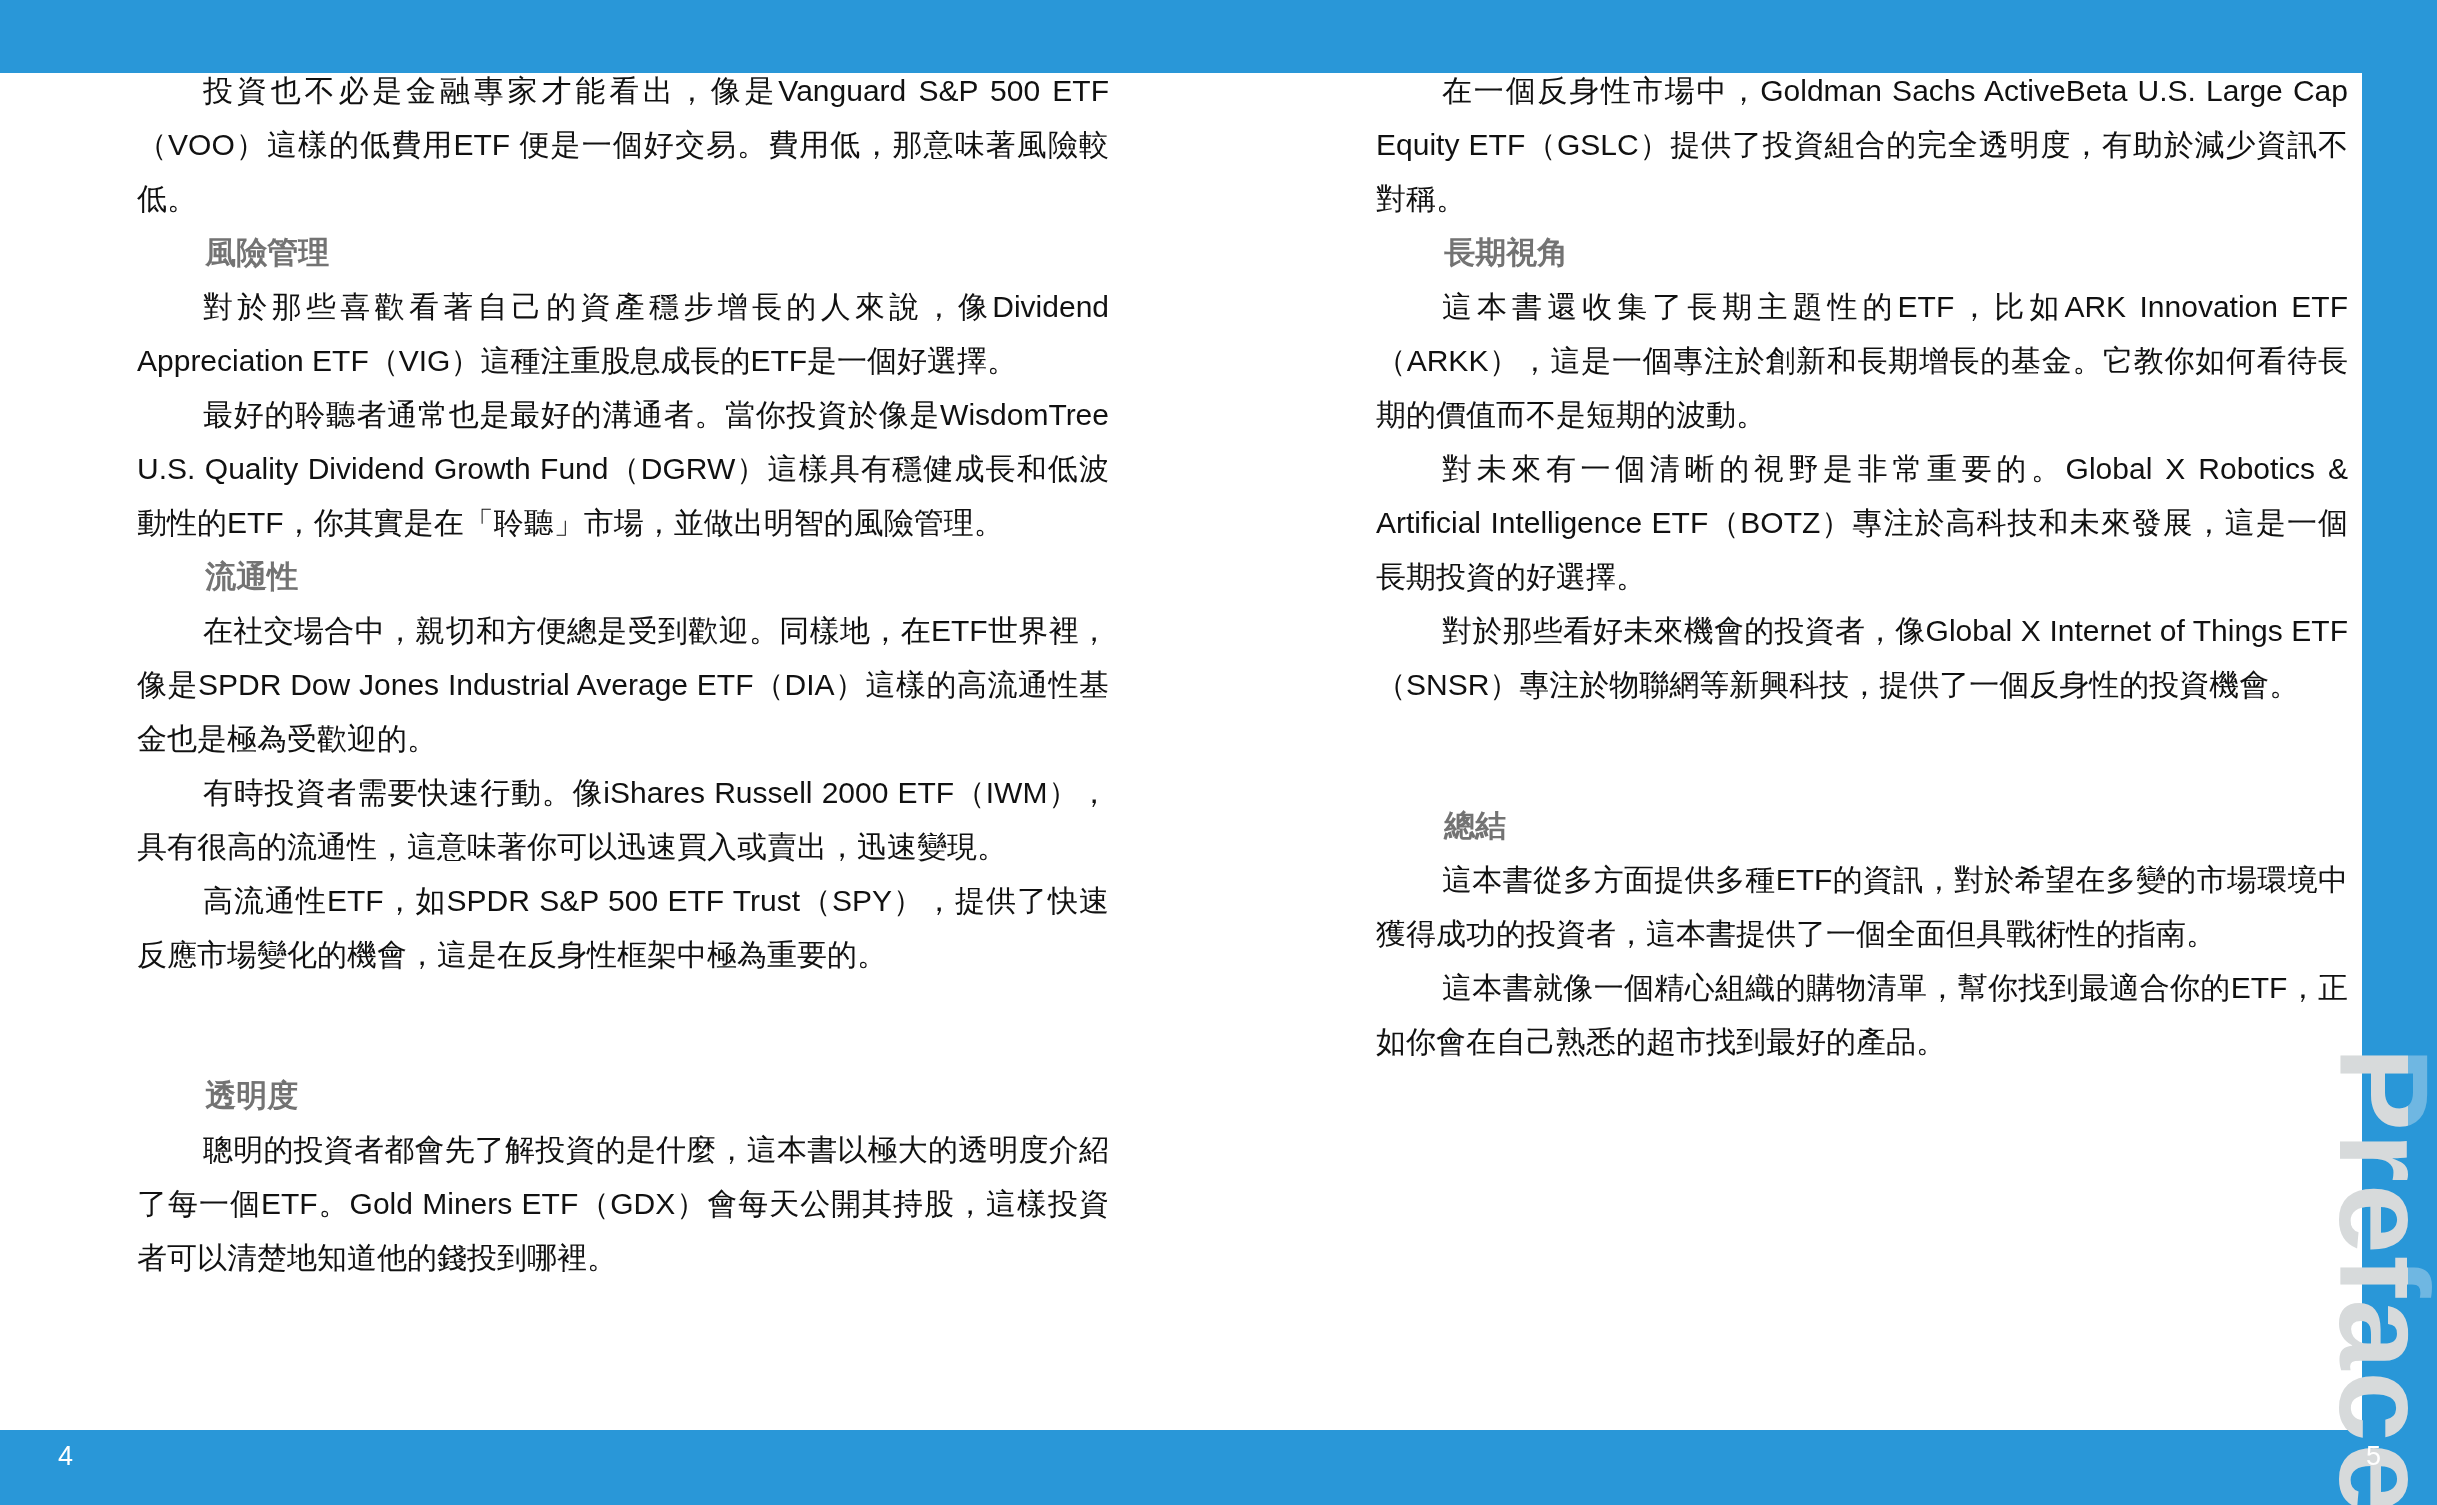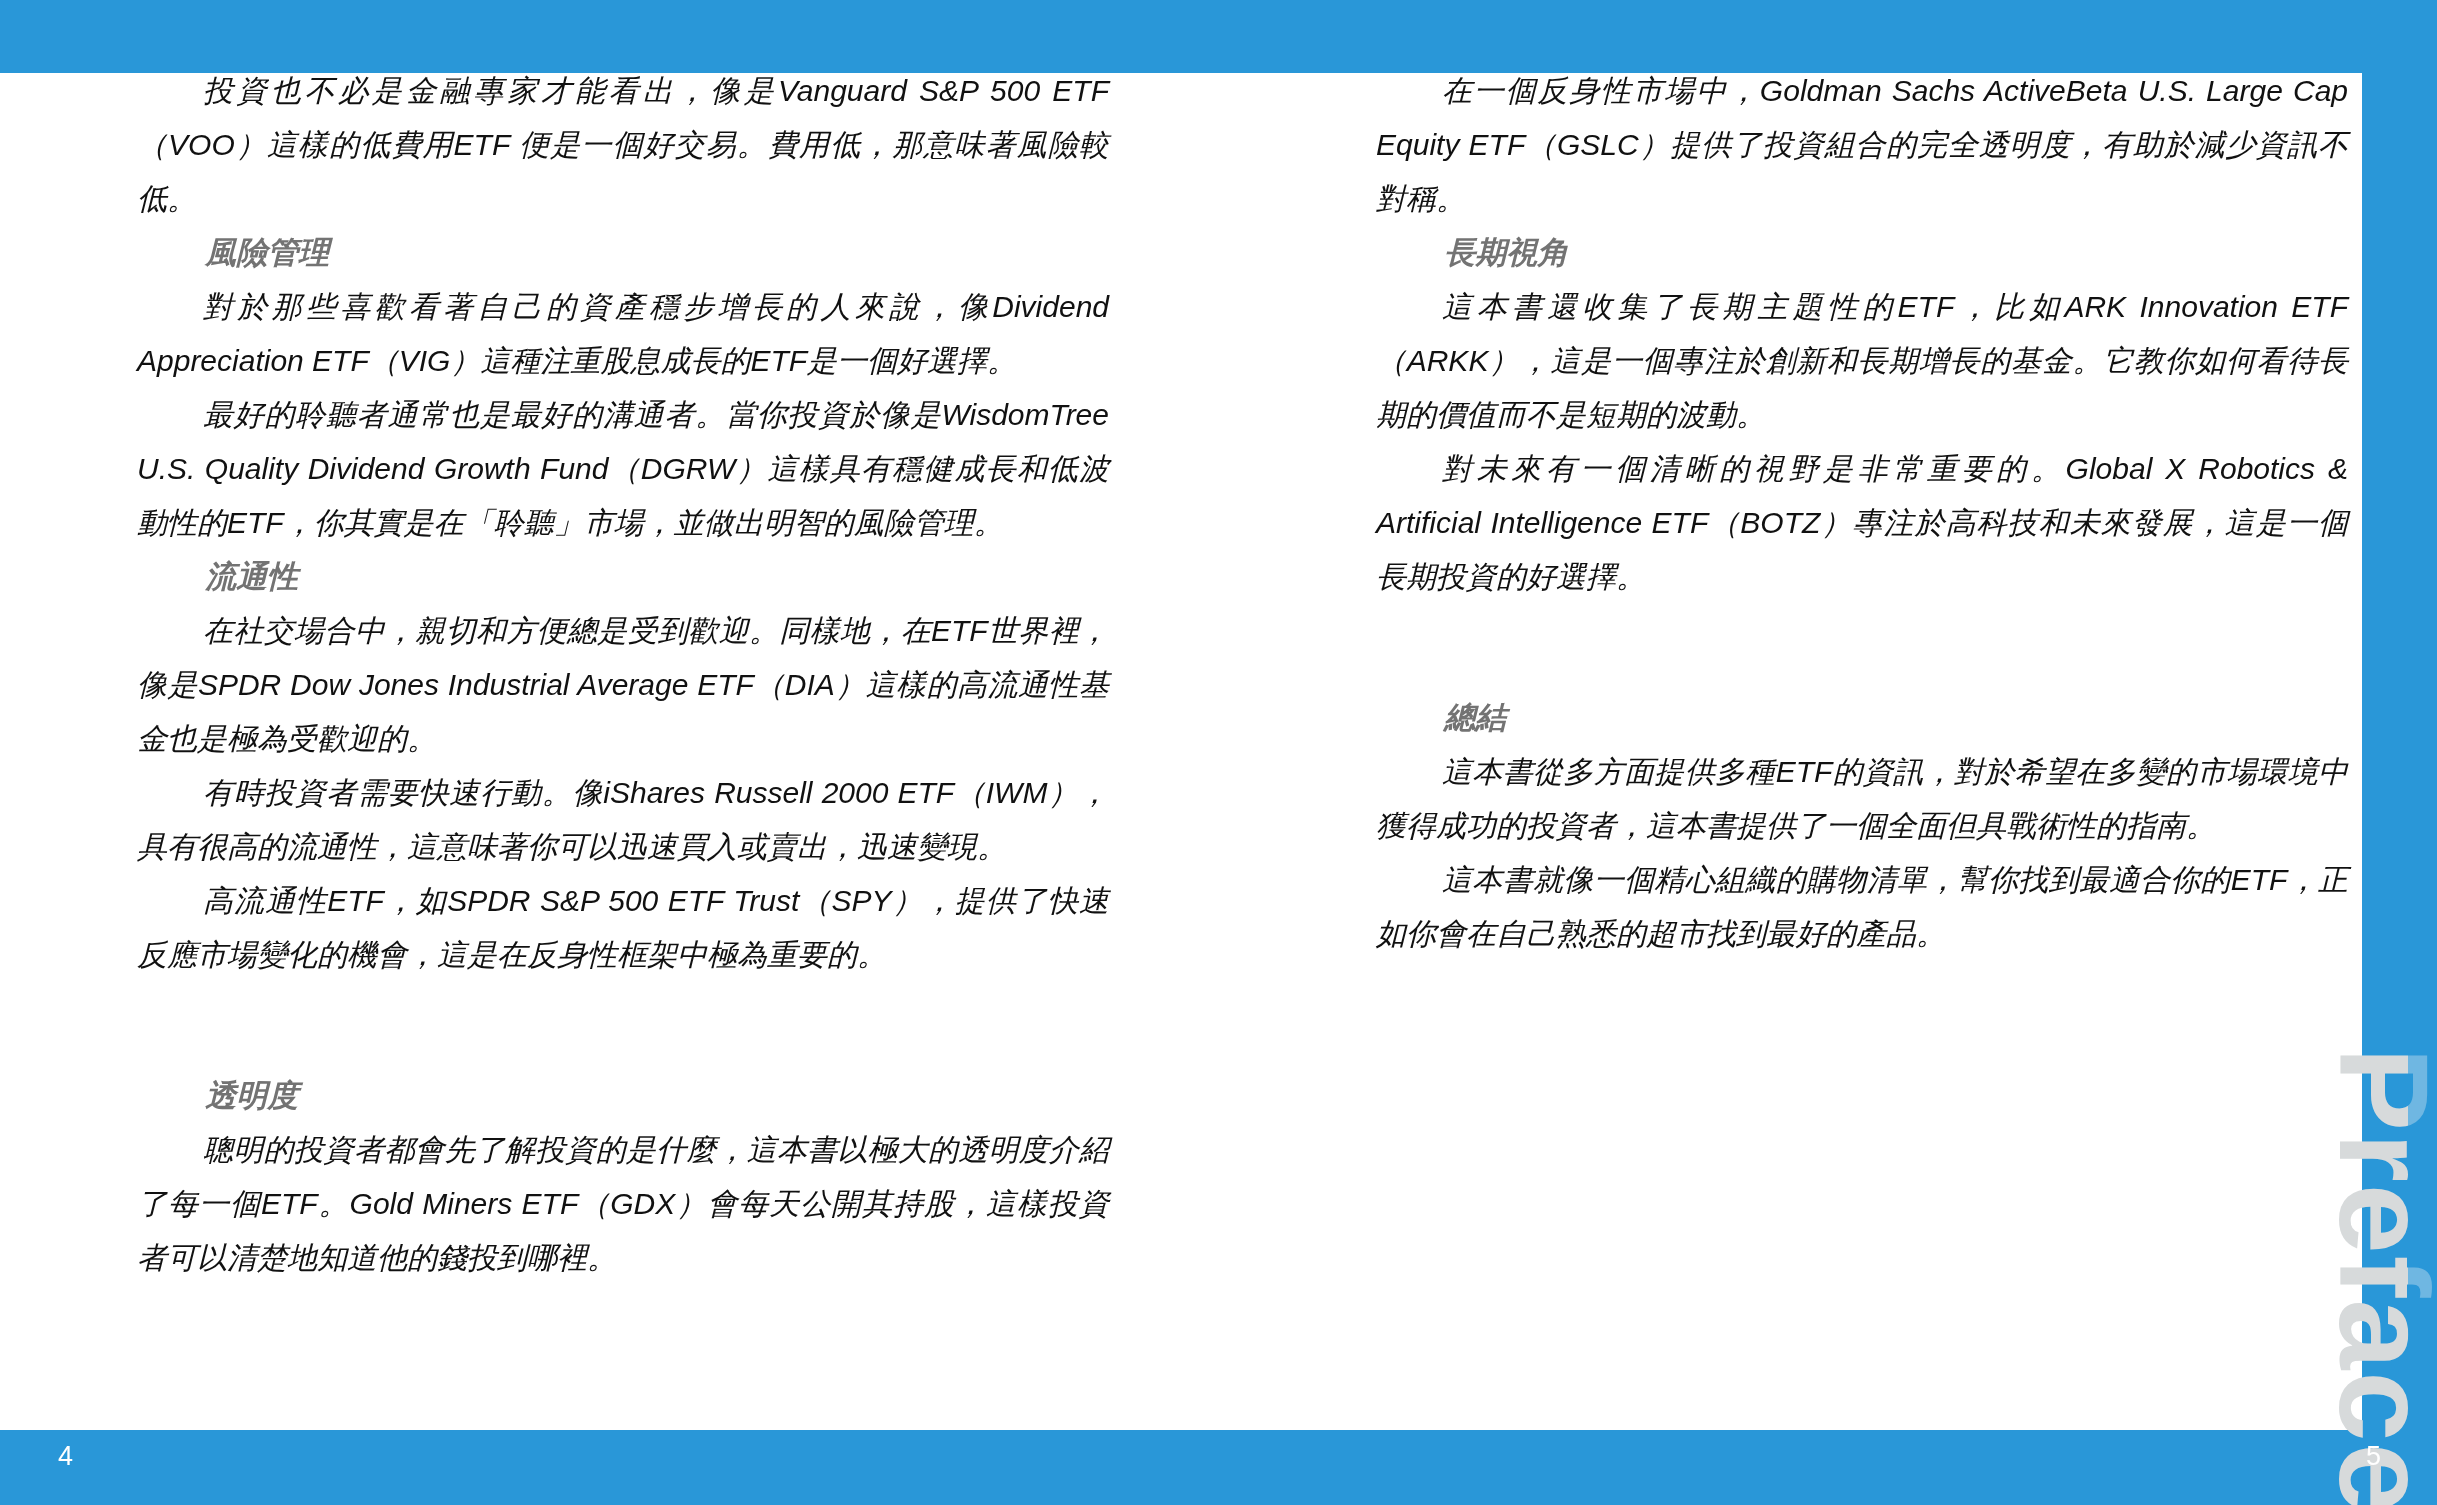--- a/index.html
+++ b/index.html
@@ -17,21 +17,21 @@
   .bar-right{position:absolute;left:2362px;top:0;width:76px;height:1506px;background:#2997d8;}
 
   
   .col{
     position:absolute;top:64px;width:972px;
     font-size:30px;line-height:54px;
     text-align:justify;
   }
   .col-left{left:137px;}
   .col-right{left:1376px;}
-  .col p{margin:0;text-indent:2.2em;font-style:italic;}
+  .col p{margin:0;text-indent:2.2em;}
   .heading{
     color:#737373;font-weight:bold;font-size:31px;
     margin:0;margin-top:38px;text-indent:0;
     line-height:54px;
   }
   .heading.gap-large{margin-top:87px;}
 
   
   .page-num{
     position:absolute;top:1443px;
@@ -78,20 +78,21 @@
     <p class="heading gap-large">透明度</p>
     <p>聰明的投資者都會先了解投資的是什麼，這本書以極大的透明度介紹了每一個ETF。Gold Miners ETF（GDX）會每天公開其持股，這樣投資者可以清楚地知道他的錢投到哪裡。</p>
   </div>
 
   <div class="col col-right">
     <p>在一個反身性市場中，Goldman Sachs ActiveBeta U.S. Large Cap Equity ETF（GSLC）提供了投資組合的完全透明度，有助於減少資訊不對稱。</p>
 
     <p class="heading">長期視角</p>
     <p>這本書還收集了長期主題性的ETF，比如ARK Innovation ETF（ARKK），這是一個專注於創新和長期增長的基金。它教你如何看待長期的價值而不是短期的波動。</p>
     <p>對未來有一個清晰的視野是非常重要的。Global X Robotics &amp; Artificial Intelligence ETF（BOTZ）專注於高科技和未來發展，這是一個長期投資的好選擇。</p>
+    <p>對於那些看好未來機會的投資者，像Global X Internet of Things ETF（SNSR）專注於物聯網等新興科技，提供了一個反身性的投資機會。</p>
 
     <p class="heading gap-large">總結</p>
     <p>這本書從多方面提供多種ETF的資訊，對於希望在多變的市場環境中獲得成功的投資者，這本書提供了一個全面但具戰術性的指南。</p>
     <p>這本書就像一個精心組織的購物清單，幫你找到最適合你的ETF，正如你會在自己熟悉的超市找到最好的產品。</p>
   </div>
 
   <div class="preface-wrap">
     <span class="preface-layer preface-on-white">Preface</span>
     <span class="preface-layer preface-on-blue">Preface</span>
   </div>

